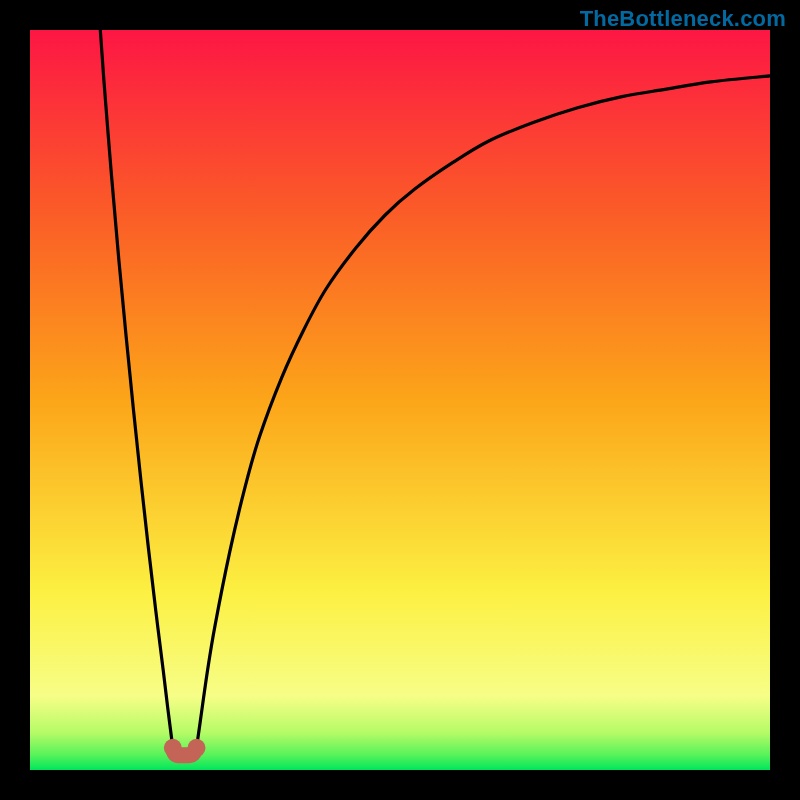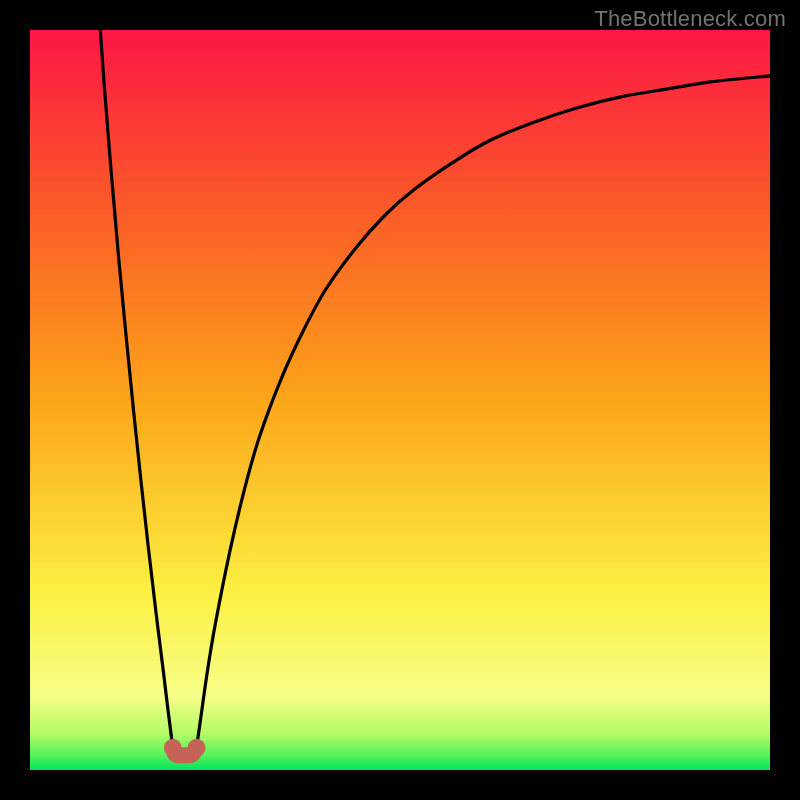--- a/index.html
+++ b/index.html
@@ -15,22 +15,22 @@
     left: 30px; top: 30px;
     width: 740px; height: 740px;
     overflow: hidden;
   }
   .watermark {
     position: absolute;
     top: 6px;
     right: 14px;
     font-family: Arial, Helvetica, sans-serif;
     font-size: 22px;
-    color: #737373;
-    font-weight: 400;
+    color: #0369a1;
+    font-weight: 700;
     letter-spacing: 0.2px;
   }
   svg { display: block; }
 </style>
 </head>
 <body>
 
 <div class="frame">
   <div class="plot">
     <svg id="chart-svg" width="740" height="740" viewBox="0 0 740 740">

